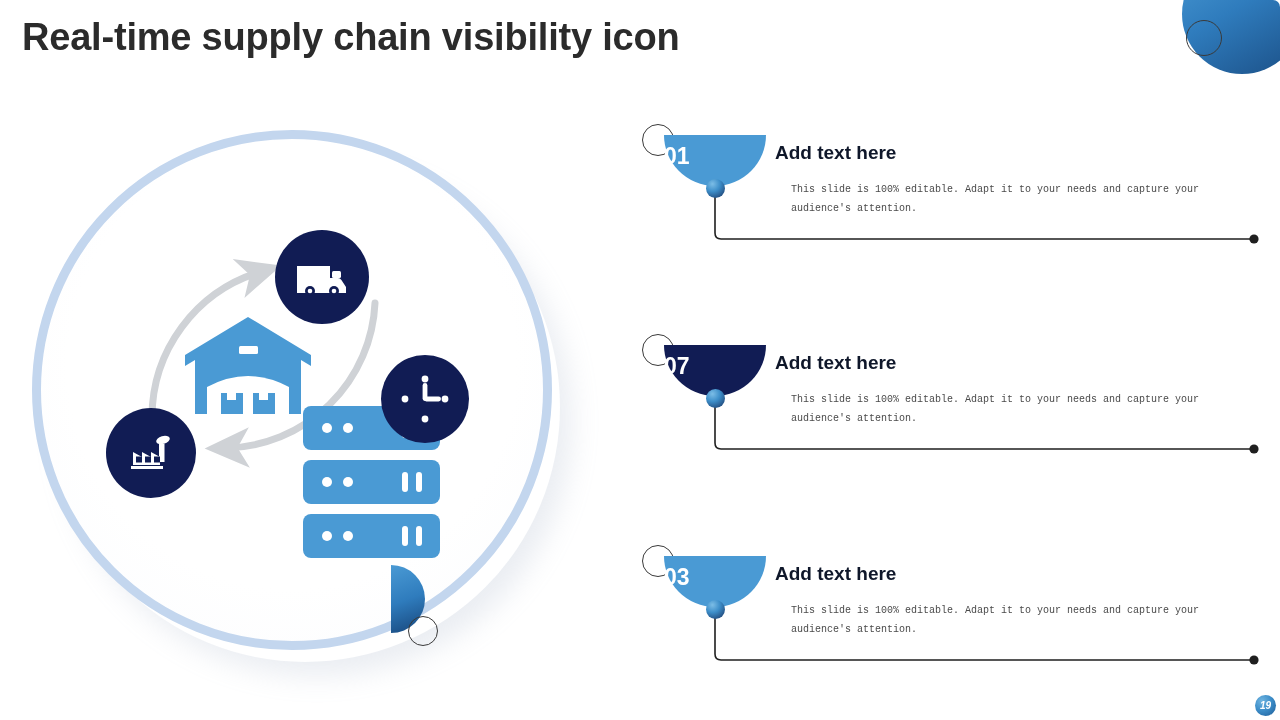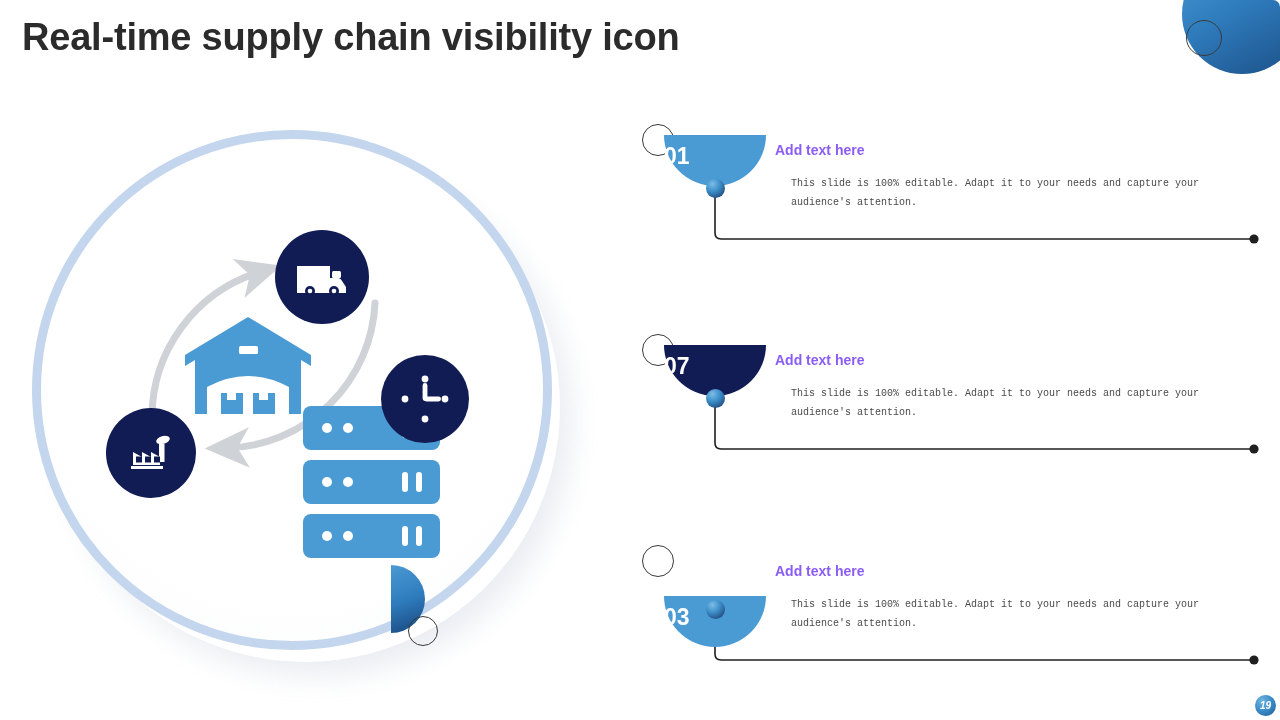--- a/index.html
+++ b/index.html
@@ -209,23 +209,23 @@
     z-index: 3;
   }
 
   .item-text {
     position: absolute;
     left: 135px;
     top: 20px;
     width: 460px;
   }
   .item-title {
-    font-size: 14px;
+    font-size: 19px;
     font-weight: bold;
-    color: #8b5cf6;
+    color: #0f172a;
     margin: 0 0 11px 0;
   }
   .item-desc {
     font-size: 10px;
     line-height: 19px;
     color: #4a4a4a;
     margin: 16px;
     font-family: Liberation Mono, monospace;
   }
 
@@ -370,21 +370,21 @@
     </svg>
     <div class="item-text">
       <p class="item-title">Add text here</p>
       <p class="item-desc">This slide is 100% editable. Adapt it to your needs and capture your audience's attention.</p>
     </div>
   </div>
 
   <div class="item" id="item-2">
     <div class="badge-wrap">
       <div class="badge-ring"></div>
-      <div class="badge-semi" style="background:#4a9ad4;margin-top:40px;">
+      <div class="badge-semi" style="background:#4a9ad4;">
         <span class="badge-num">03</span>
       </div>
       <div class="badge-dot"></div>
     </div>
     <svg class="connector" viewBox="0 0 560 60">
       <path d="M11 0 L11 46 Q11 52 17 52 L548 52" fill="none" stroke="#1f1f1f" stroke-width="1.6"></path>
       <circle cx="550" cy="52" r="4.6" fill="#1f1f1f"></circle>
     </svg>
     <div class="item-text">
       <p class="item-title">Add text here</p>

